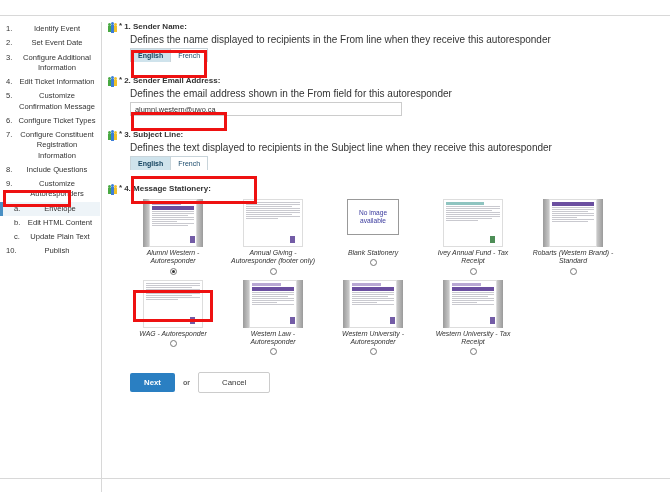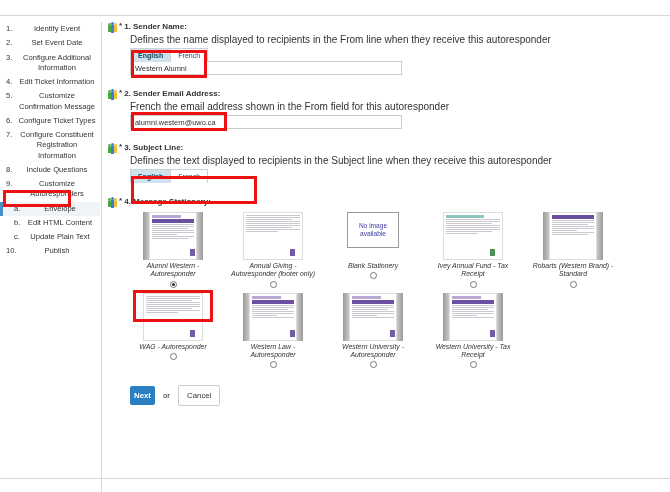--- a/index.html
+++ b/index.html
@@ -168,27 +168,27 @@
   }
 
   
   .btnrow {
     margin-left: 22px; margin-top: 12px;
     display:flex; align-items:center;
   }
   .btn-primary {
     background:#2a7fc2; color:#fff; border:none;
     font-size:7.8px; font-weight:bold;
-    padding: 5px 4px; border-radius:2px;
+    padding: 5px 14px; border-radius:2px;
     font-family:"Liberation Sans", sans-serif; cursor:pointer;
   }
   .or-text { font-size:7.2px; color:#666; margin: 0 8px; font-weight: bold; }
   .btn-secondary {
     background:#fff; color:#333; border:1px solid #cccccc;
-    font-size:7.8px; padding: 5px 8px; border-radius:2px;
+    font-size:7.8px; padding: 5px 23px; border-radius:2px;
     font-family:"Liberation Sans", sans-serif; cursor:pointer;
   }
   .bottom-rule {
     position:absolute; left:0; top:478px; width:670px; height:1px; background:#d8d8d8;
   }
 </style>
 </head>
 <body>
 
 <div id="app">
@@ -267,39 +267,36 @@
             <i class="p3b"></i>
         </span>
         <span class="req-star">*</span>
         <span>1. Sender Name:</span>
       </div>
       <div class="sec-desc">Defines the name displayed to recipients in the From line when they receive this autoresponder</div>
       <div class="tabs">
         <div class="tab active">English</div>
         <div class="tab">French</div>
       </div>
-      <div class="field-wrap">
-        <input class="text-input below-tabs" type="text" value="Western Alumni" style="">
-      </div>
     </div>
 
     <div class="section" style="margin-top:14px;">
       <div class="sec-head">
         <span class="glyph-people">
           <i class="p1"></i>
             <i class="p1b"></i>
             <i class="p2"></i>
             <i class="p2b"></i>
             <i class="p3"></i>
             <i class="p3b"></i>
         </span>
         <span class="req-star">*</span>
         <span>2. Sender Email Address:</span>
       </div>
-      <div class="sec-desc">French the email address shown in the From field for this autoresponder</div>
+      <div class="sec-desc">Defines the email address shown in the From field for this autoresponder</div>
       <div class="field-wrap">
         <input class="text-input" type="text" value="alumni.western@uwo.ca" style="">
       </div>
     </div>
 
     <div class="section" style="margin-top:14px;">
       <div class="sec-head">
         <span class="glyph-people">
           <i class="p1"></i>
             <i class="p1b"></i>

